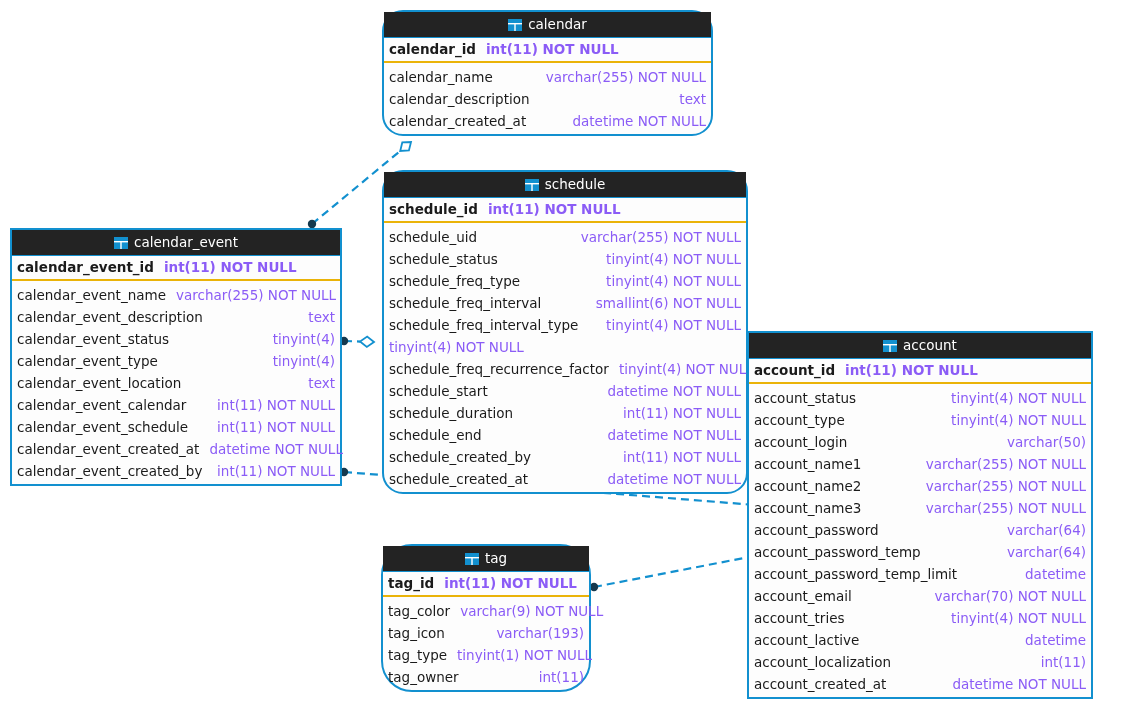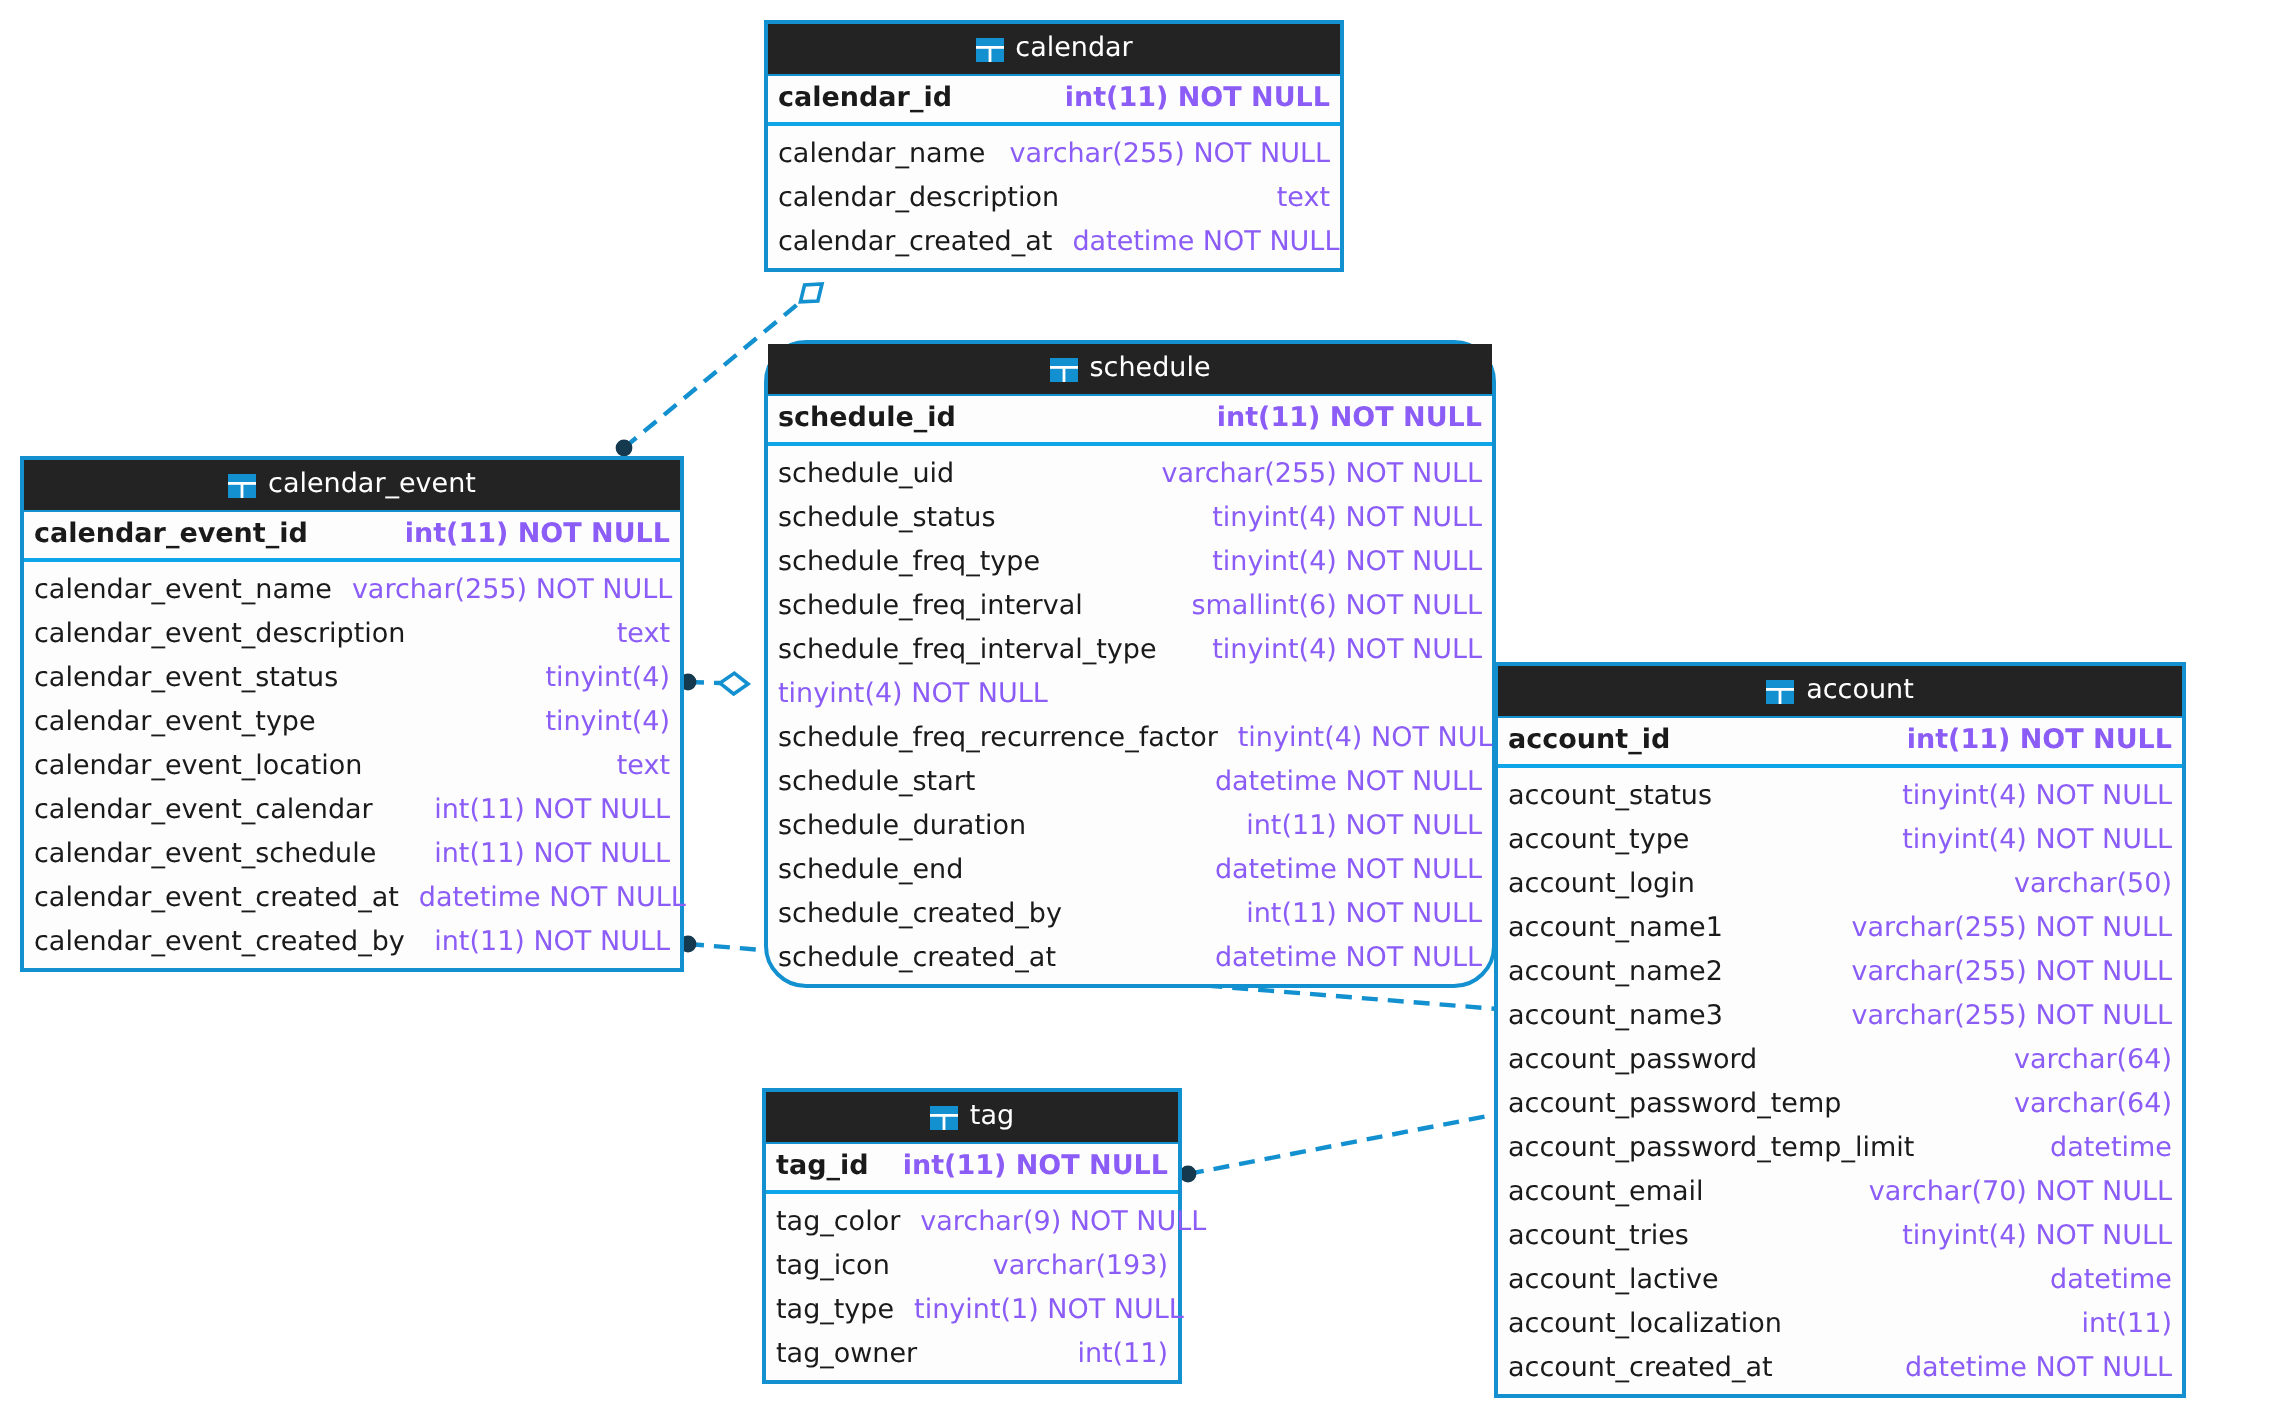--- a/index.html
+++ b/index.html
@@ -62,27 +62,26 @@
     flex: 0 0 auto;
   }
   .table-icon svg { display: block; }
 
   .entity-pk {
     box-sizing: border-box;
     height: 25px;
     line-height: 25px;
     display: flex;
     align-items: center;
-    justify-content: space-between;
     padding: 0 5px;
     font-size: 13.5px;
     font-weight: bold;
     color: #1a1a1a;
     background: #fdfdfd;
-    border-bottom: 2px solid #0ea5e9;
+    border-bottom: 2px solid #eab308;
   }
   .entity-pk .coltype { font-weight: bold; }
 
   .entity-rows {
     padding: 3px 0 2px 0;
   }
 
   .entity-row {
     box-sizing: border-box;
     height: 22px;
@@ -130,21 +129,21 @@
         <circle cx="750" cy="412" r="4.2" fill="#15394e"></circle>
         <polygon points="781.00,431.00 772.31,431.78 769.06,423.68 777.75,422.91" fill="#ffffff" stroke="#1290cf" stroke-width="1.8"></polygon>
       </g>
       <g>
         <line x1="594" y1="587" x2="766.2550820917361" y2="553.6603066919221" stroke="#1290cf" stroke-width="2.2" stroke-dasharray="8 5" stroke-linecap="butt"></line>
         <circle cx="594" cy="587" r="4.2" fill="#15394e"></circle>
         <polygon points="780.00,551.00 774.12,557.44 766.26,553.66 772.14,547.22" fill="#ffffff" stroke="#1290cf" stroke-width="1.8"></polygon>
       </g>
     </svg>
   <div id="entities-layer">
-      <div class="entity" style="left: 382px; top: 10px; width: 290px;">
+      <div class="entity" style="left: 382px; top: 10px; width: 331px; border-radius: 21px;">
         <div class="entity-header">
           <span class="table-icon">
             <svg width="14" height="12" viewBox="0 0 14 12">
               <rect x="0" y="0" width="14" height="12" fill="#1290cf"></rect>
               <rect x="0" y="4" width="14" height="1.4" fill="#ffffff"></rect>
               <rect x="6.3" y="5" width="1.4" height="7" fill="#ffffff"></rect>
               <rect x="0" y="0" width="14" height="1" fill="#1290cf"></rect>
             </svg>
           </span>
           <span>calendar</span>
@@ -357,21 +356,21 @@
           <div class="entity-row">
             <span class="colname">account_localization</span>
             <span class="coltype">int(11)</span>
           </div>
           <div class="entity-row">
             <span class="colname">account_created_at</span>
             <span class="coltype">datetime NOT NULL</span>
           </div>
         </div>
       </div>
-      <div class="entity" style="left: 381px; top: 544px; width: 210px;">
+      <div class="entity" style="left: 381px; top: 544px; width: 210px; border-radius: 31px;">
         <div class="entity-header">
           <span class="table-icon">
             <svg width="14" height="12" viewBox="0 0 14 12">
               <rect x="0" y="0" width="14" height="12" fill="#1290cf"></rect>
               <rect x="0" y="4" width="14" height="1.4" fill="#ffffff"></rect>
               <rect x="6.3" y="5" width="1.4" height="7" fill="#ffffff"></rect>
               <rect x="0" y="0" width="14" height="1" fill="#1290cf"></rect>
             </svg>
           </span>
           <span>tag</span>

